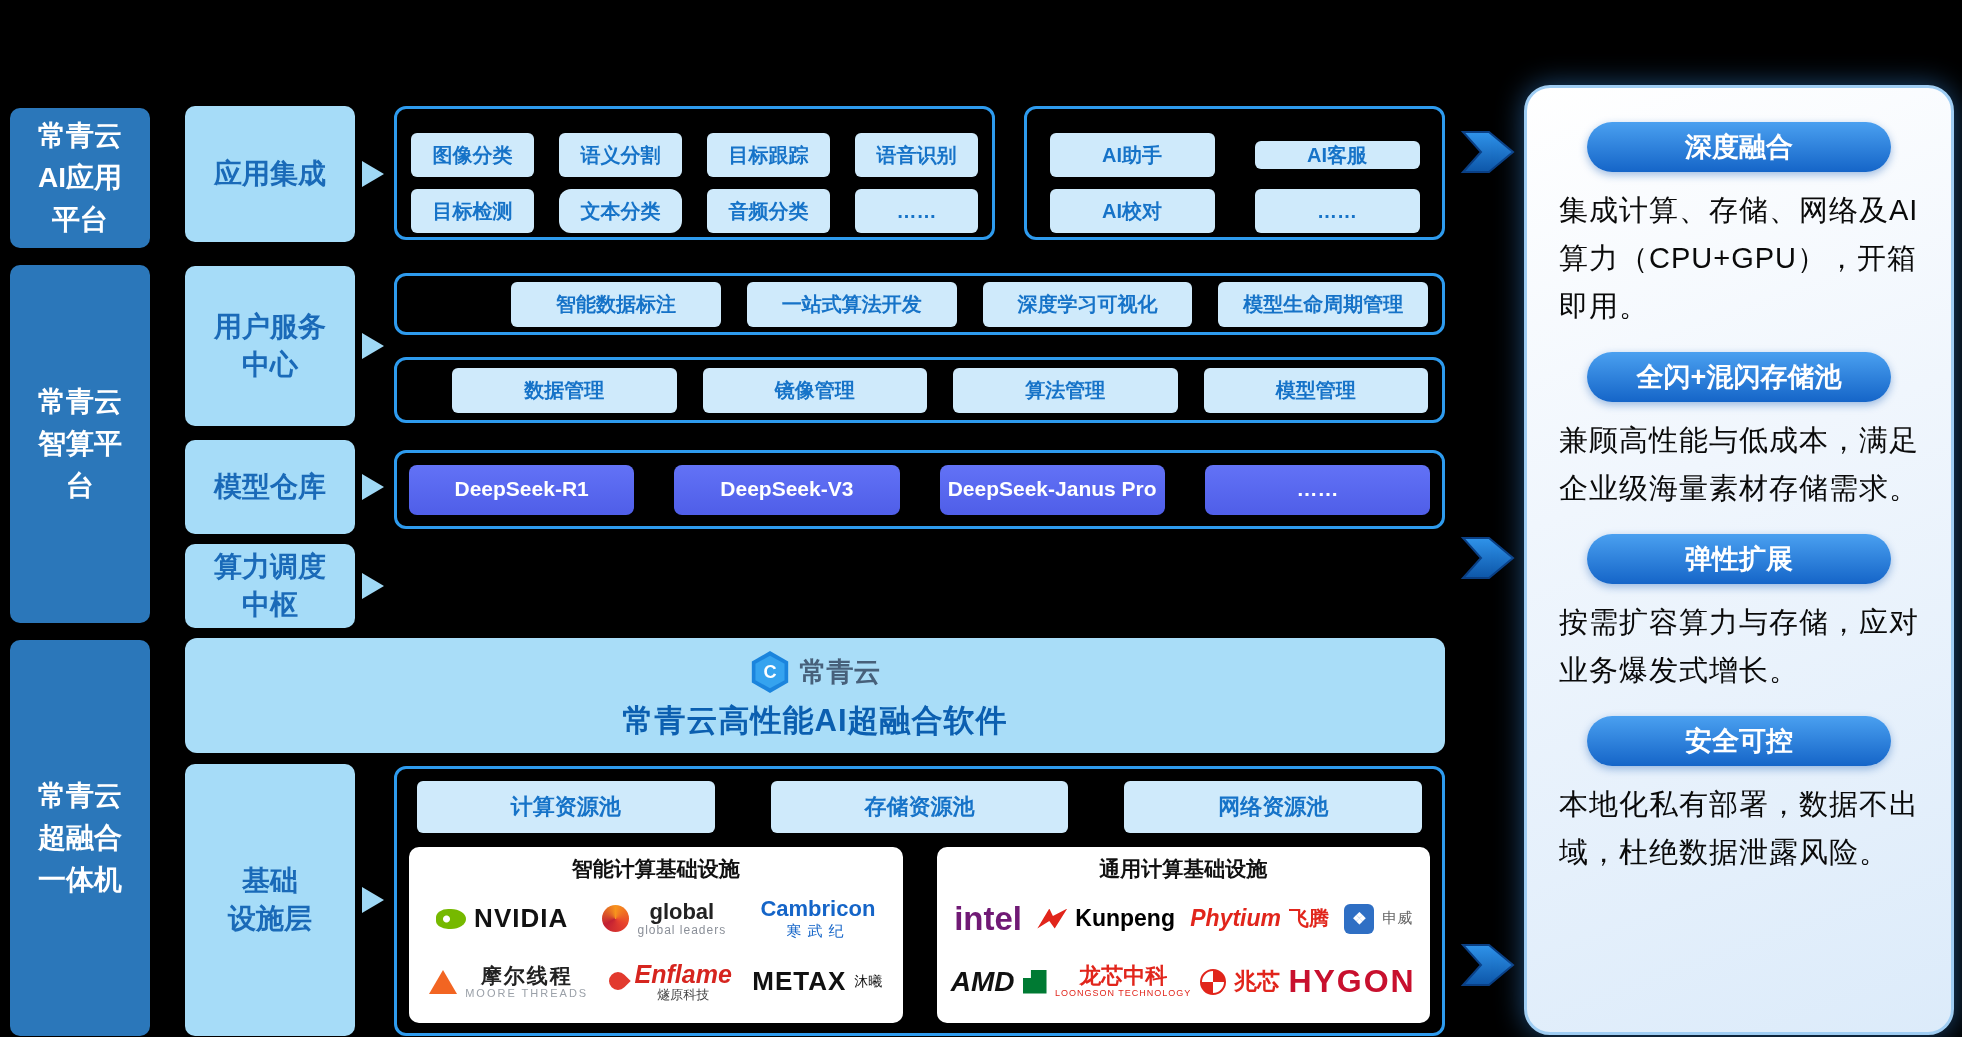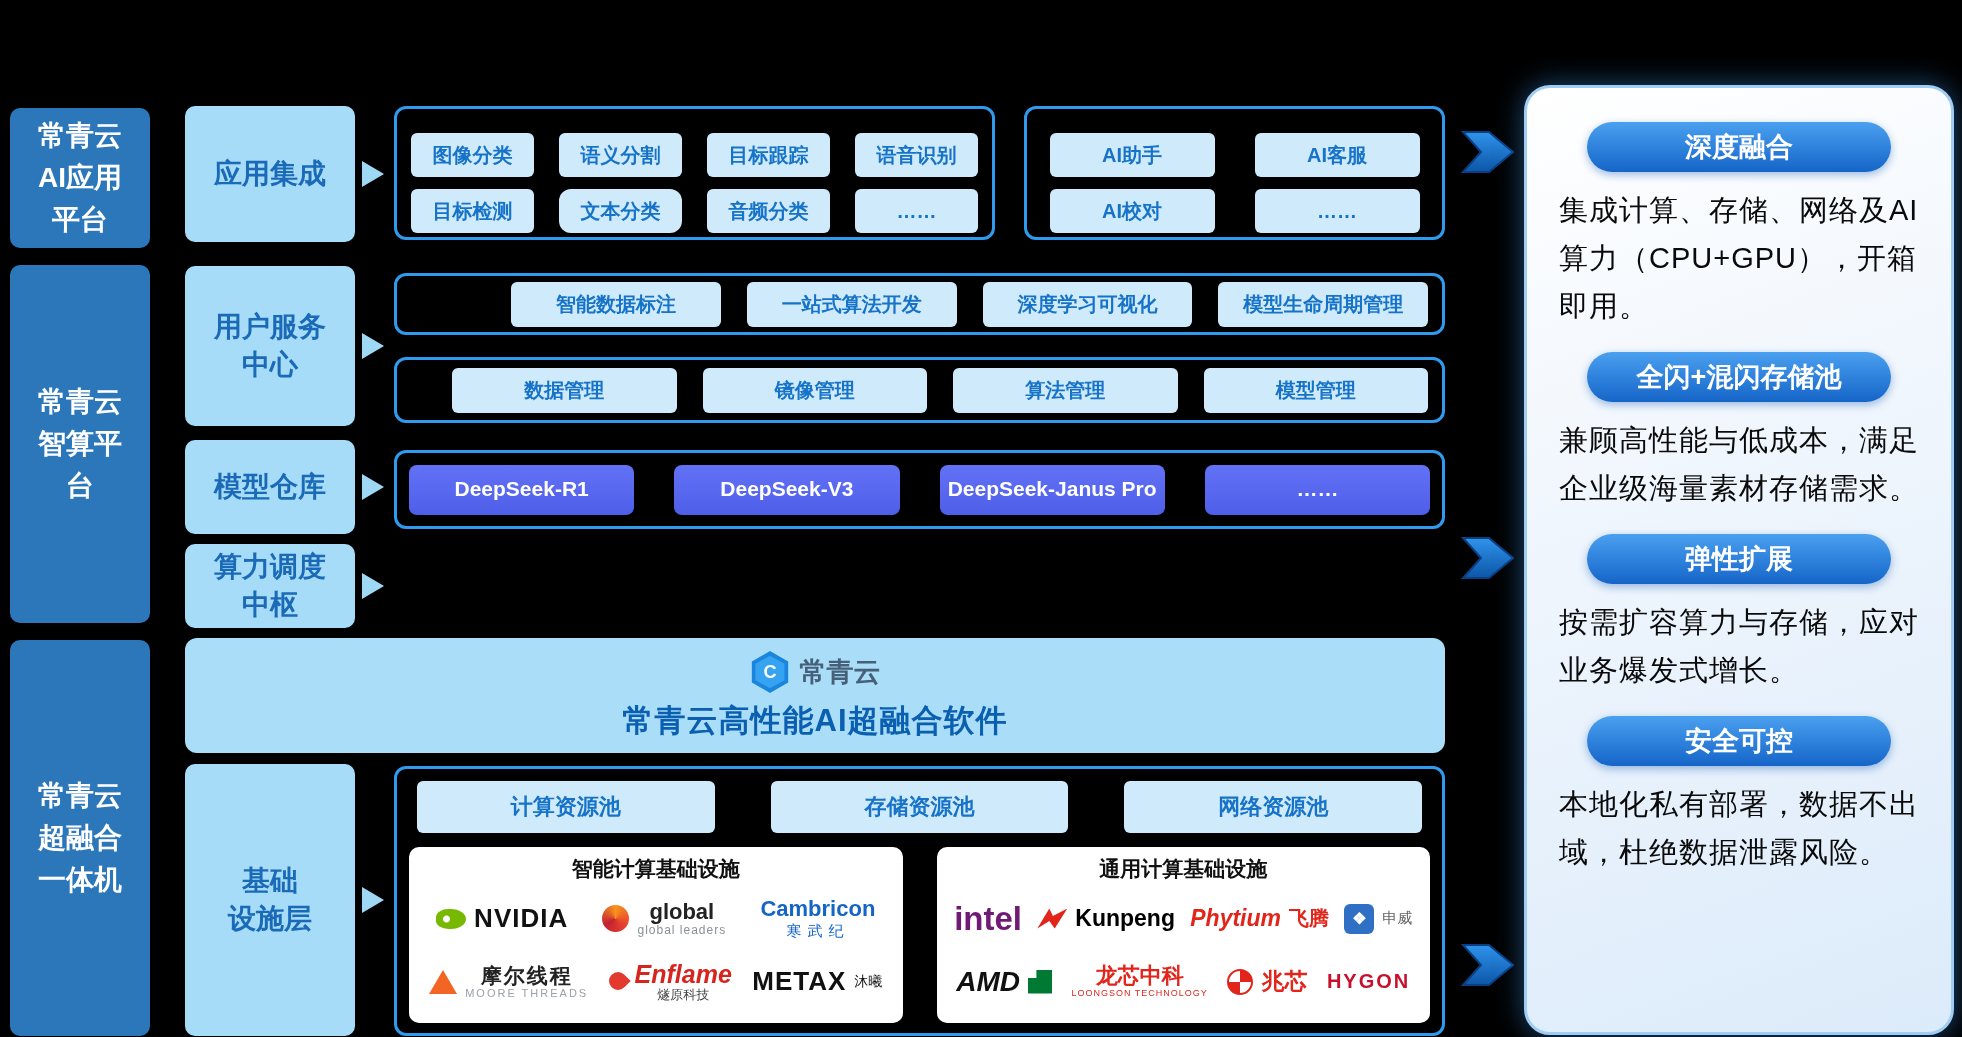--- a/index.html
+++ b/index.html
@@ -77,21 +77,21 @@
   .sw-icon::before{content:"❖";}
   .sunway-name{font-size:15px;color:#666;}
   .amd-name{font-weight:800;font-size:28px;color:#111;font-style:italic;}
   .amd-icon{width:24px;height:24px;background:#007a33;
            clip-path:polygon(0 35%,35% 35%,35% 0,100% 0,100% 100%,0 100%);}
   .loong-name{color:#e1251b;font-weight:800;font-size:22px;}
   .loong-sub{color:#e1251b;font-size:9px;letter-spacing:1px;}
   .zhao-icon{width:26px;height:26px;border-radius:50%;border:2px solid #e1251b;box-sizing:border-box;
            background:conic-gradient(#e1251b 0 25%,#fff 0 50%,#e1251b 0 75%,#fff 0);}
   .zhao-name{color:#e1251b;font-weight:800;font-size:23px;}
-  .hygon-name{color:#c8102e;font-weight:800;font-size:20px;letter-spacing:2px;}
+  .hygon-name{color:#c8102e;font-weight:800;font-size:32px;letter-spacing:2px;}
 
   
   .right-panel{background:linear-gradient(160deg,#ffffff 0%,#f0f6fd 40%,#dcebfa 100%);
         border-radius:26px;border:3px solid #9fcdf3;
         box-shadow:0 0 28px rgba(60,150,240,.5);
         padding:34px 32px 20px;display:flex;flex-direction:column;}
   .section{margin-bottom:22px;}
   .pill{height:50px;border-radius:26px;margin:0 28px 14px;
         background:linear-gradient(180deg,#4aa0f0 0%,#1565c8 100%);
         color:#fff;font-weight:bold;font-size:27px;display:flex;align-items:center;justify-content:center;
@@ -148,21 +148,21 @@
       <div class="chip" style="flex:1;height:44px;">目标检测</div>
       <div class="chip" style="flex:1;height:44px;border-radius:12px;">文本分类</div>
       <div class="chip" style="flex:1;height:44px;">音频分类</div>
       <div class="chip" style="flex:1;height:44px;">……</div>
     </div>
   </div>
 
   <div class="abs frame" style="left:1024px;top:106px;width:421px;height:134px;padding:24px 0 0;">
     <div class="row" style="gap:40px;justify-content:center;margin-bottom:12px;">
       <div class="chip" style="width:165px;height:44px;">AI助手</div>
-      <div class="chip" style="width:165px;height:44px;">AI客服</div>
+      <div class="chip" style="width:165px;height:28px;">AI客服</div>
     </div>
     <div class="row" style="gap:40px;justify-content:center;">
       <div class="chip" style="width:165px;height:44px;">AI校对</div>
       <div class="chip" style="width:165px;height:44px;">……</div>
     </div>
   </div>
 
   <div class="abs frame row" style="left:394px;top:273px;width:1051px;height:62px;gap:26px;padding:0 14px 0 114px;">
     <div class="chip" style="flex:1;height:45px;">智能数据标注</div>
     <div class="chip" style="flex:1;height:45px;">一站式算法开发</div>

